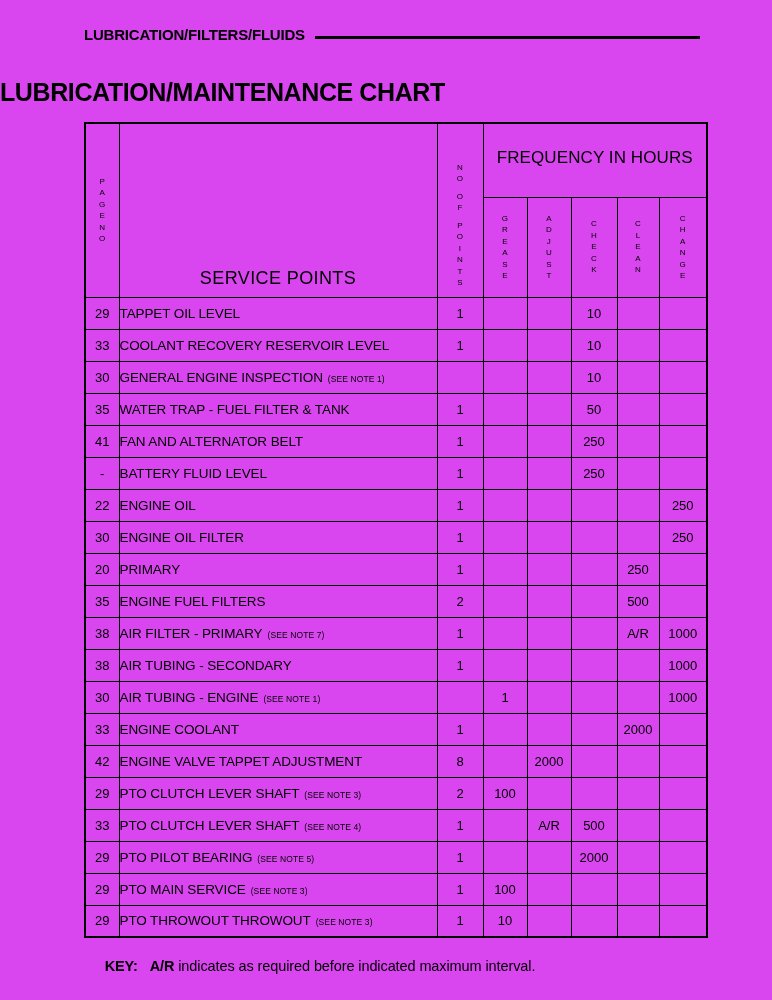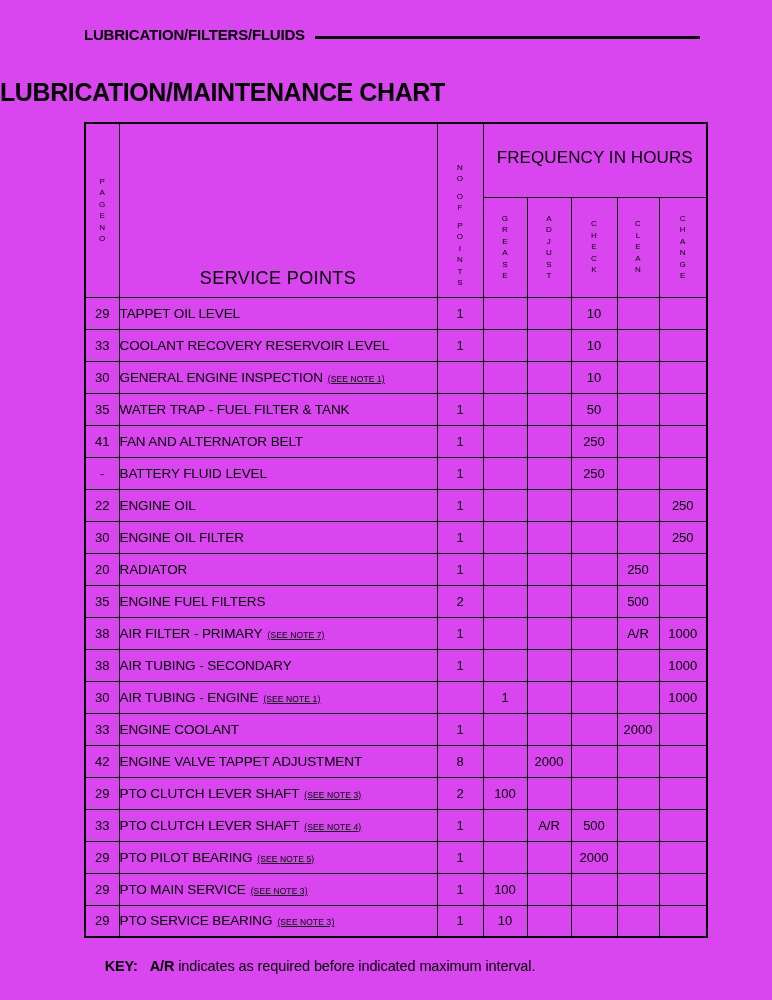--- a/index.html
+++ b/index.html
@@ -144,21 +144,20 @@
   td.service {
     padding-left: 22px;
     font-size: 13.5px;
     letter-spacing: -0.1px;
     white-space: nowrap;
   }
   td.service .note {
     font-size: 8.5px;
     letter-spacing: 0.1px;
     margin-left: 5px;
-    text-decoration: underline;
   }
   td.num {
     text-align: center;
     font-size: 13px;
   }
 
   
   #key-line {
     position: absolute;
     left: 0;
@@ -357,21 +356,21 @@
             <td class="service"><span>ENGINE OIL FILTER</span></td>
             <td class="num">1</td>
             <td class="num"></td>
             <td class="num"></td>
             <td class="num"></td>
             <td class="num"></td>
             <td class="num">250</td>
           </tr>
           <tr class="data">
             <td class="page-no">20</td>
-            <td class="service"><span>RADIATOR</span></td>
+            <td class="service"><span>PRIMARY</span></td>
             <td class="num">1</td>
             <td class="num"></td>
             <td class="num"></td>
             <td class="num"></td>
             <td class="num">250</td>
             <td class="num"></td>
           </tr>
           <tr class="data">
             <td class="page-no">35</td>
             <td class="service"><span>ENGINE FUEL FILTERS</span></td>
@@ -467,21 +466,21 @@
             <td class="service"><span>PTO MAIN SERVICE</span><span class="note">(SEE NOTE 3)</span></td>
             <td class="num">1</td>
             <td class="num">100</td>
             <td class="num"></td>
             <td class="num"></td>
             <td class="num"></td>
             <td class="num"></td>
           </tr>
           <tr class="data">
             <td class="page-no">29</td>
-            <td class="service"><span>PTO SERVICE BEARING</span><span class="note">(SEE NOTE 3)</span></td>
+            <td class="service"><span>PTO THROWOUT THROWOUT</span><span class="note">(SEE NOTE 3)</span></td>
             <td class="num">1</td>
             <td class="num">10</td>
             <td class="num"></td>
             <td class="num"></td>
             <td class="num"></td>
             <td class="num"></td>
           </tr>
         </tbody>
     </table>
   </div>

